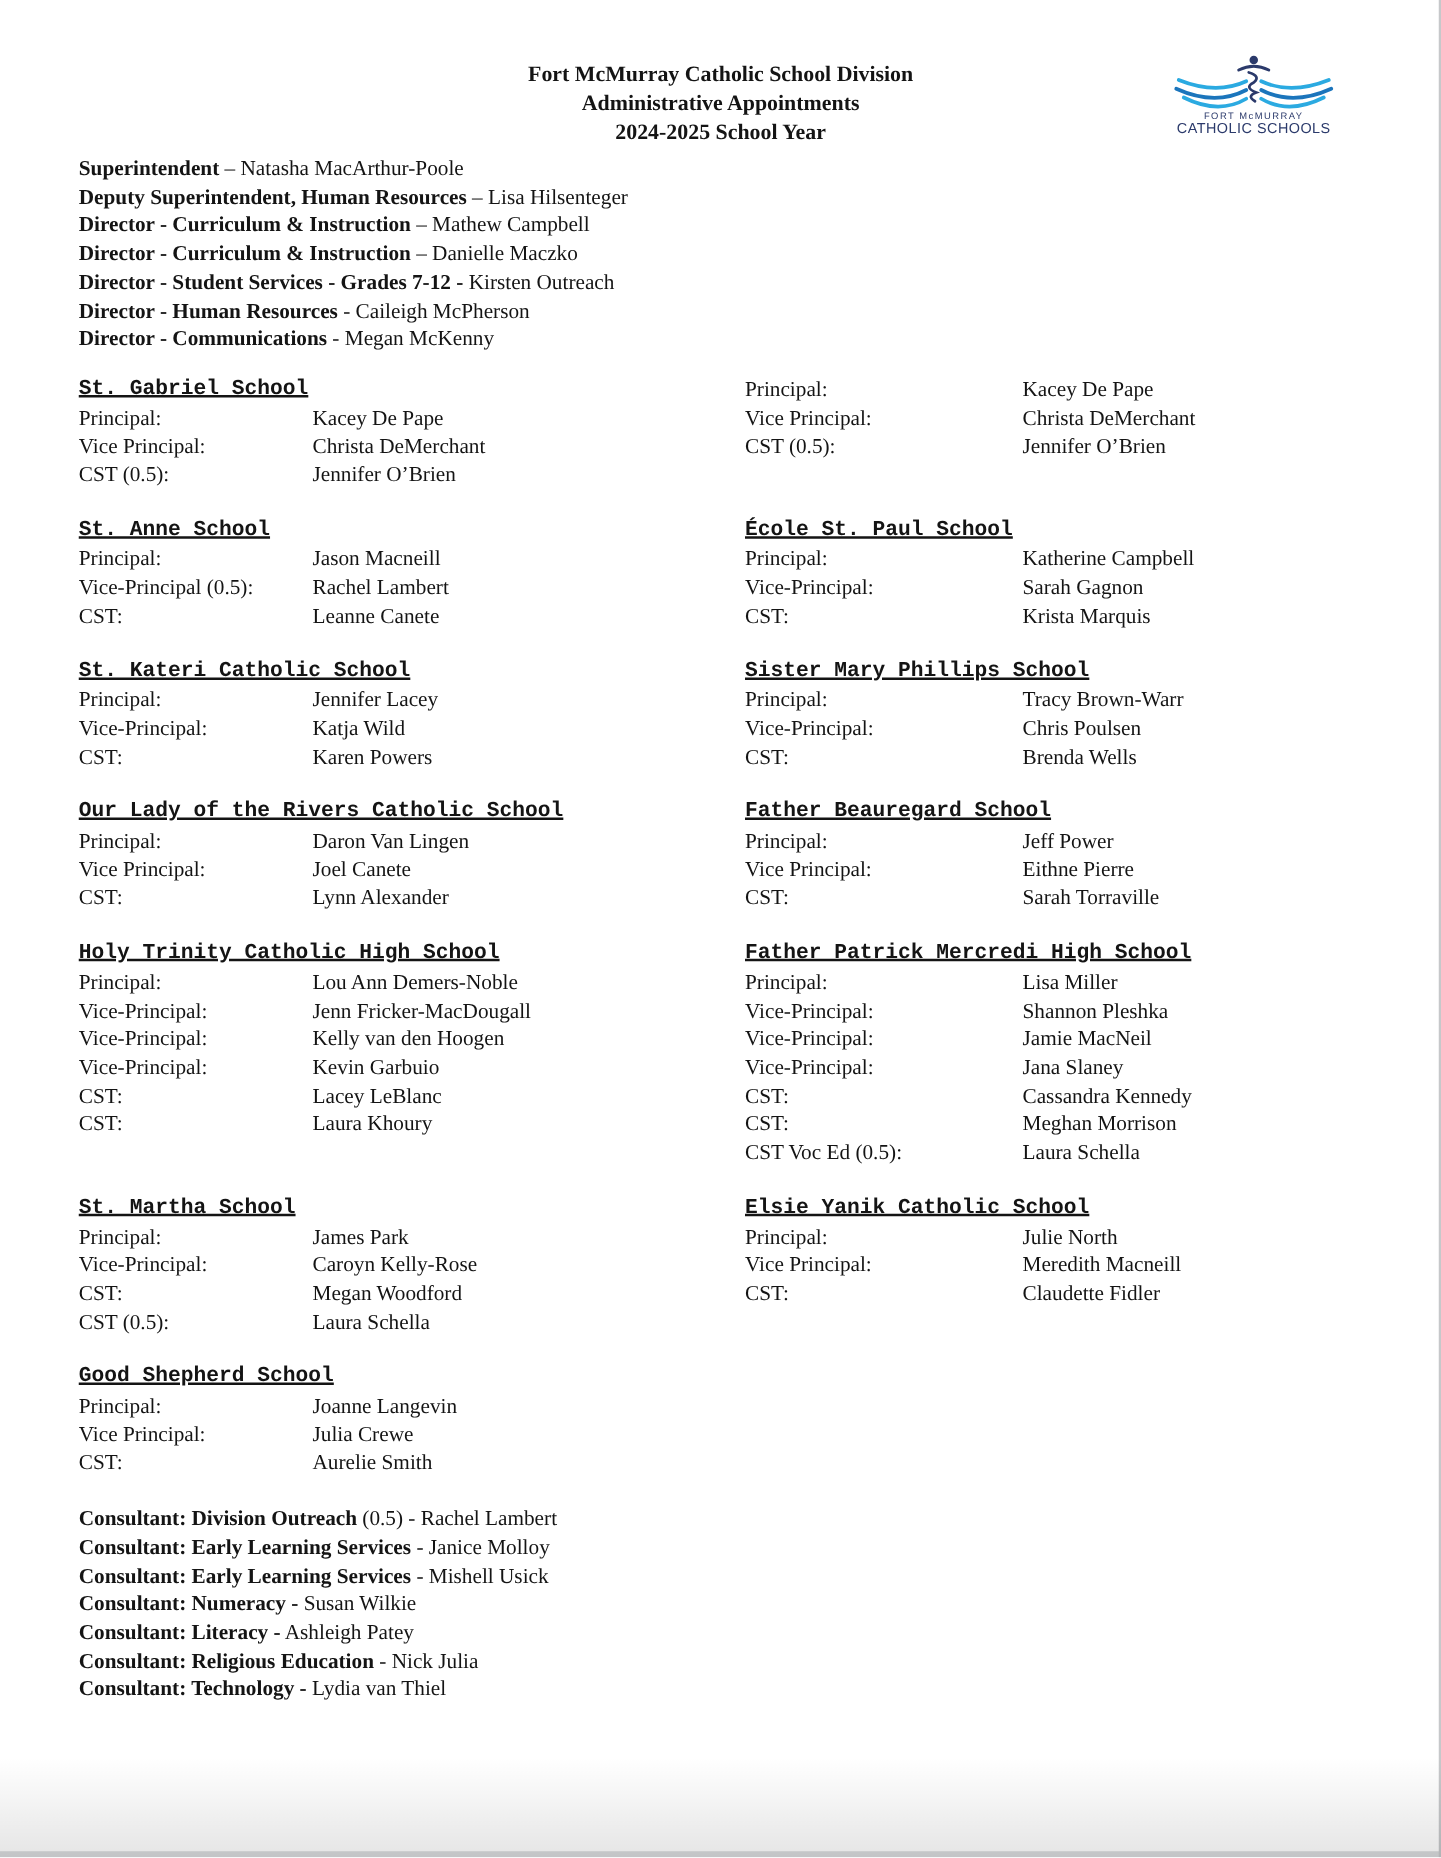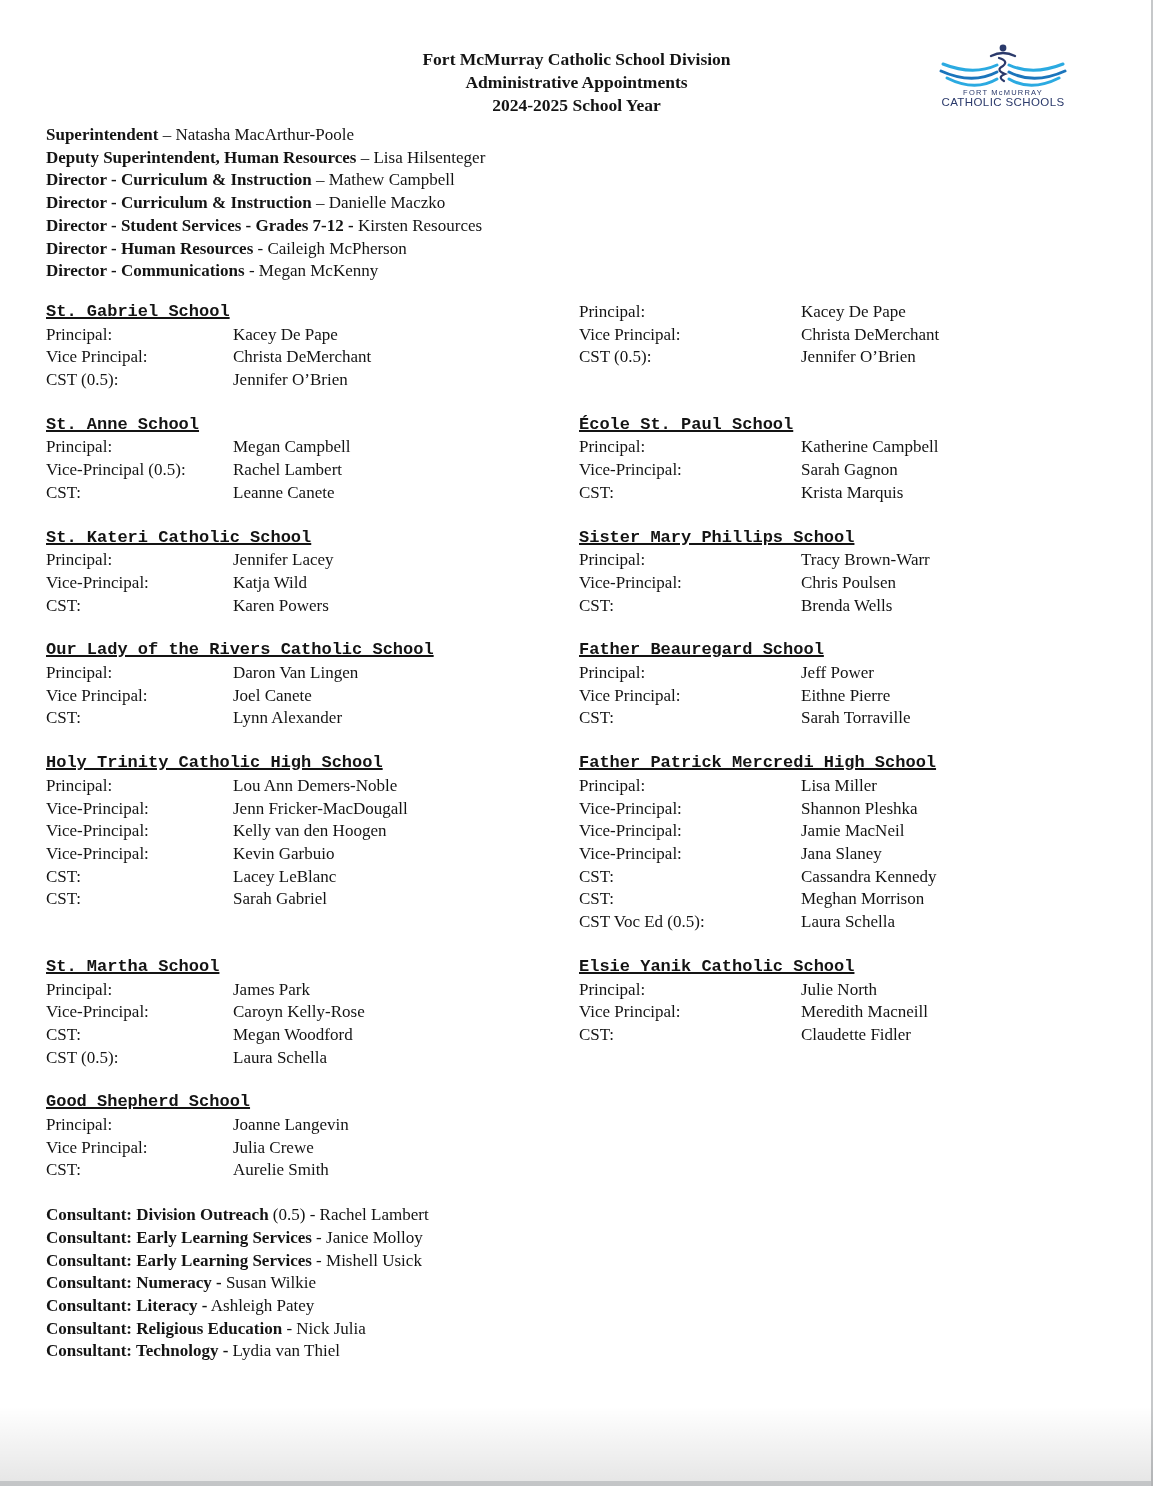--- a/index.html
+++ b/index.html
@@ -16,21 +16,21 @@
     background:linear-gradient(rgba(0,0,0,0), rgba(0,0,0,0.10));
     pointer-events:none;
   }
   .bottom-edge{position:absolute;left:0;right:0;bottom:0;height:5px;background:#d9dbdd;}
   .right-edge{position:absolute;top:0;bottom:0;right:0;width:2px;background:#c6c8ca;}
 
   .header{position:relative;padding-top:24px;text-align:center;margin-top:24px;}
   .title-line{font-weight:bold;font-size:17.5px;line-height:23px;}
   .logo{position:absolute;top:18px;right:86px;width:128px;height:68px;text-align:center;}
 
-  .content{padding-left:46px;padding-right:37px;}
+  .content{padding-left:63px;padding-right:37px;}
   .lead-block{margin-top:7px;}
   .lead-line,.consultant-line{font-size:17px;line-height:22.7px;}
   .bold{font-weight:bold;}
 
   .schools-grid{margin-top:18px;}
   .school-row{display:flex;margin-bottom:22px;}
   .school-cell{width:533px;flex:0 0 533px;}
   .school-heading{
     font-weight:bold;font-size:17px;line-height:22.7px;
     text-decoration:underline;text-decoration-thickness:1.6px;
@@ -74,21 +74,21 @@
       </svg>
     </div>
   </div>
 
   <div class="content">
     <div class="lead-block">
         <div class="lead-line"><span class="bold">Superintendent</span><span> – Natasha MacArthur-Poole</span></div>
         <div class="lead-line"><span class="bold">Deputy Superintendent, Human Resources</span><span> – Lisa Hilsenteger</span></div>
         <div class="lead-line"><span class="bold">Director - Curriculum &amp; Instruction</span><span> – Mathew Campbell</span></div>
         <div class="lead-line"><span class="bold">Director - Curriculum &amp; Instruction</span><span> – Danielle Maczko</span></div>
-        <div class="lead-line"><span class="bold">Director - Student Services - Grades 7-12 -</span><span> Kirsten Resources</span></div>
+        <div class="lead-line"><span class="bold">Director - Student Services - Grades 7-12 -</span><span> Kirsten Outreach</span></div>
         <div class="lead-line"><span class="bold">Director - Human Resources</span><span> - Caileigh McPherson</span></div>
         <div class="lead-line"><span class="bold">Director - Communications</span><span> - Megan McKenny</span></div>
       </div>
     <div class="schools-grid">
         <div class="school-row">
           <div class="school-cell left">
             <div><div class="school-heading">St. Gabriel School</div><div class="staff-row">
                 <span class="staff-label">Principal:</span>
                 <span class="staff-name">Kacey De Pape</span>
               </div><div class="staff-row">
@@ -109,21 +109,21 @@
               </div><div class="staff-row">
                 <span class="staff-label">CST (0.5):</span>
                 <span class="staff-name">Jennifer O’Brien</span>
               </div></div>
           </div>
         </div>
         <div class="school-row">
           <div class="school-cell left">
             <div><div class="school-heading">St. Anne School</div><div class="staff-row">
                 <span class="staff-label">Principal:</span>
-                <span class="staff-name">Megan Campbell</span>
+                <span class="staff-name">Jason Macneill</span>
               </div><div class="staff-row">
                 <span class="staff-label">Vice-Principal (0.5):</span>
                 <span class="staff-name">Rachel Lambert</span>
               </div><div class="staff-row">
                 <span class="staff-label">CST:</span>
                 <span class="staff-name">Leanne Canete</span>
               </div></div>
           </div>
           <div class="school-cell right">
             <div><div class="school-heading">École St. Paul School</div><div class="staff-row">
@@ -202,21 +202,21 @@
                 <span class="staff-label">Vice-Principal:</span>
                 <span class="staff-name">Kelly van den Hoogen</span>
               </div><div class="staff-row">
                 <span class="staff-label">Vice-Principal:</span>
                 <span class="staff-name">Kevin Garbuio</span>
               </div><div class="staff-row">
                 <span class="staff-label">CST:</span>
                 <span class="staff-name">Lacey LeBlanc</span>
               </div><div class="staff-row">
                 <span class="staff-label">CST:</span>
-                <span class="staff-name">Sarah Gabriel</span>
+                <span class="staff-name">Laura Khoury</span>
               </div></div>
           </div>
           <div class="school-cell right">
             <div><div class="school-heading">Father Patrick Mercredi High School</div><div class="staff-row">
                 <span class="staff-label">Principal:</span>
                 <span class="staff-name">Lisa Miller</span>
               </div><div class="staff-row">
                 <span class="staff-label">Vice-Principal:</span>
                 <span class="staff-name">Shannon Pleshka</span>
               </div><div class="staff-row">

